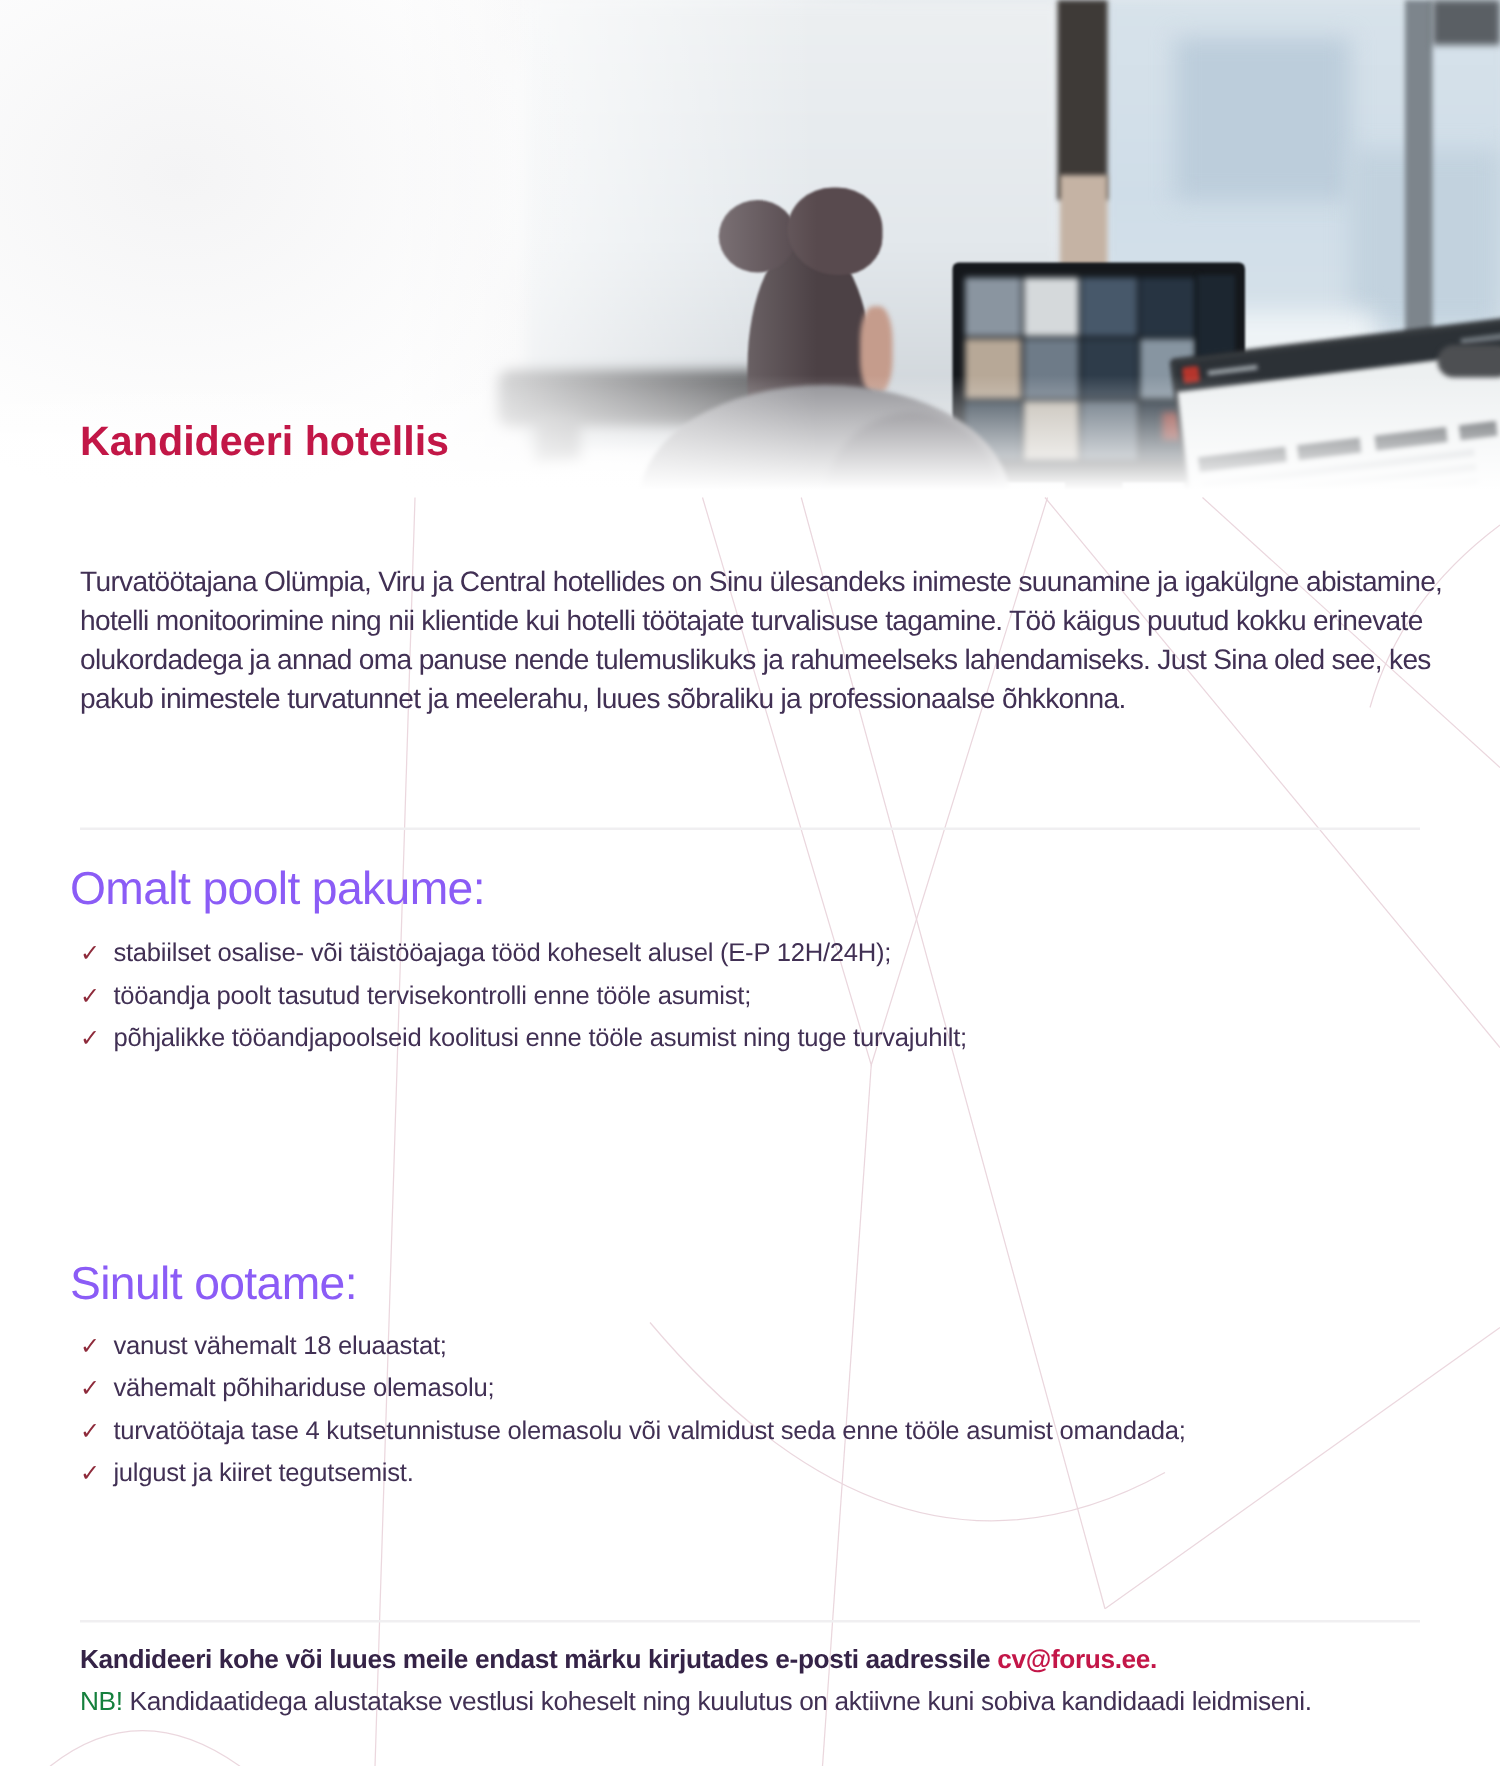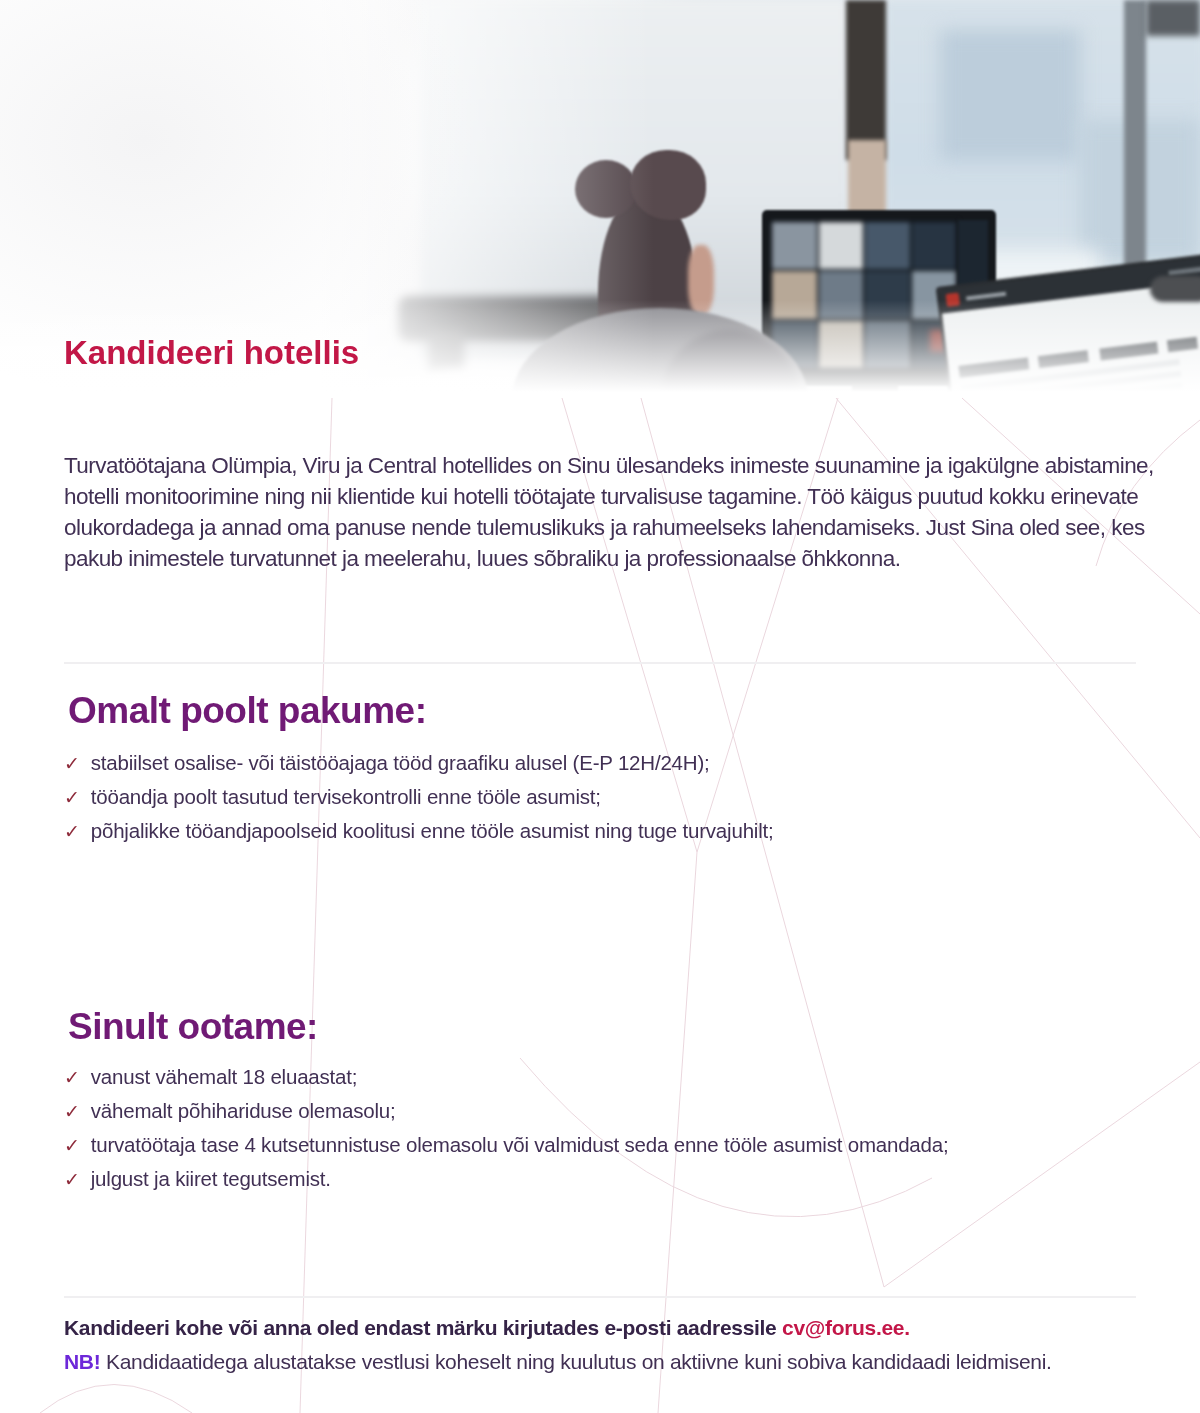--- a/index.html
+++ b/index.html
@@ -61,30 +61,30 @@
                background:linear-gradient(180deg,rgba(255,255,255,0) 0%,#ffffff 92%);}
   
   .watermark{position:absolute;left:0;top:0;pointer-events:none;}
   
   .title{position:absolute;left:64px;top:240px;font-size:55px;font-weight:700;letter-spacing:-1px;color:#2f1d4a;}
   .subtitle{position:absolute;left:64px;top:334px;font-size:33px;font-weight:700;color:#c21747;}
   .intro{position:absolute;left:64px;top:450px;width:1100px;font-size:22.5px;line-height:31px;
          letter-spacing:-0.55px;color:#413054;}
   .divider{position:absolute;left:64px;width:1072px;height:2px;background:#f0eff1;}
   .d1{top:662px;} .d2{top:1296px;}
-  .sec-head{position:absolute;left:68px;font-size:37px;font-weight:700;color:#701a75;letter-spacing:-0.5px;}
+  .sec-head{position:absolute;left:56px;font-size:37px;font-weight:400;color:#8b5cf6;letter-spacing:-0.5px;}
   .sh1{top:690px;} .sh2{top:1006px;}
   .blist{position:absolute;left:64px;margin:0;padding:0;list-style:none;}
   .bl1{top:746px;} .bl2{top:1060px;}
   .blist li{line-height:33px;font-size:20.5px;letter-spacing:-0.2px;color:#413054;}
   .blist .check{color:#8e2b3b;margin-right:11px;font-size:19px;}
   .footer1{position:absolute;left:64px;top:1316px;font-size:21px;font-weight:700;color:#352347;letter-spacing:-0.3px;}
   .footer1 a{color:#c31648;text-decoration:none;font-weight:700;}
   .footer2{position:absolute;left:64px;top:1350px;font-size:21px;color:#413054;letter-spacing:-0.3px;}
-  .footer2 .nb{font-weight:700;color:#6d28d9;}
+  .footer2 .nb{font-weight:400;color:#15803d;}
 </style>
 </head>
 <body>
 
 <div class="page">
 
   <div class="hero">
     <div class="glare-left"></div>
     <div class="win-left"></div>
     <div class="win-right"></div>
@@ -160,31 +160,31 @@
   </svg>
 
   <div class="subtitle">Kandideeri hotellis</div>
 
   <div class="intro">Turvatöötajana Olümpia, Viru ja Central hotellides on Sinu ülesandeks inimeste suunamine ja igakülgne abistamine, hotelli monitoorimine ning nii klientide kui hotelli töötajate turvalisuse tagamine. Töö käigus puutud kokku erinevate olukordadega ja annad oma panuse nende tulemuslikuks ja rahumeelseks lahendamiseks. Just Sina oled see, kes pakub inimestele turvatunnet ja meelerahu, luues sõbraliku ja professionaalse õhkkonna.</div>
 
   <div class="divider d1"></div>
 
   <div class="sec-head sh1">Omalt poolt pakume:</div>
   <ul class="blist bl1">
-      <li><span class="check">✓</span><span>stabiilset osalise- või täistööajaga tööd graafiku alusel (E-P 12H/24H);</span></li>
+      <li><span class="check">✓</span><span>stabiilset osalise- või täistööajaga tööd koheselt alusel (E-P 12H/24H);</span></li>
       <li><span class="check">✓</span><span>tööandja poolt tasutud tervisekontrolli enne tööle asumist;</span></li>
       <li><span class="check">✓</span><span>põhjalikke tööandjapoolseid koolitusi enne tööle asumist ning tuge turvajuhilt;</span></li>
     </ul>
 
   <div class="sec-head sh2">Sinult ootame:</div>
   <ul class="blist bl2">
       <li><span class="check">✓</span><span>vanust vähemalt 18 eluaastat;</span></li>
       <li><span class="check">✓</span><span>vähemalt põhihariduse olemasolu;</span></li>
       <li><span class="check">✓</span><span>turvatöötaja tase 4 kutsetunnistuse olemasolu või valmidust seda enne tööle asumist omandada;</span></li>
       <li><span class="check">✓</span><span>julgust ja kiiret tegutsemist.</span></li>
     </ul>
 
   <div class="divider d2"></div>
 
-  <div class="footer1"><span>Kandideeri kohe või anna oled endast märku kirjutades e-posti aadressile </span><a href="#">cv@forus.ee.</a></div>
+  <div class="footer1"><span>Kandideeri kohe või luues meile endast märku kirjutades e-posti aadressile </span><a href="#">cv@forus.ee.</a></div>
   <div class="footer2"><span class="nb">NB!</span><span> Kandidaatidega alustatakse vestlusi koheselt ning kuulutus on aktiivne kuni sobiva kandidaadi leidmiseni.</span></div>
 
 </div>
 
 </body></html>

